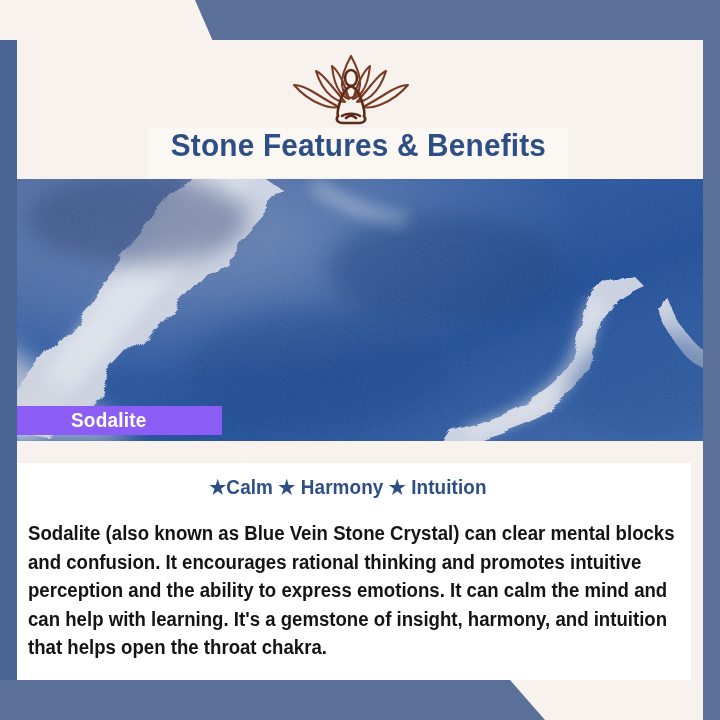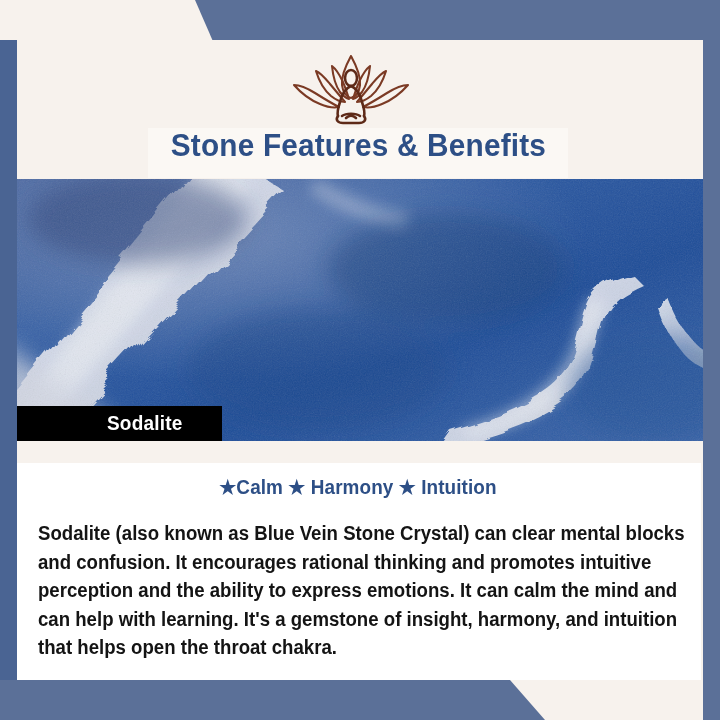--- a/index.html
+++ b/index.html
@@ -63,40 +63,40 @@
 
   
   .photo{
     position:absolute;left:17px;top:179px;width:686px;height:262px;
     overflow:hidden;background:#2E5799;
   }
   .photo svg{display:block;width:686px;height:262px;}
 
   
   .name-tag{
-    position:absolute;left:17px;top:406px;width:205px;height:35px;
-    background:#000000;
-    display:flex;align-items:center;justify-content:center;
+    position:absolute;left:17px;top:406px;width:205px;height:29px;
+    background:#8b5cf6;
+    display:flex;align-items:center;
   }
   .name-tag span{
     color:#FFFFFF;font-weight:bold;font-size:20px;
     margin-left:54px;letter-spacing:.2px;
     font-family:"Liberation Sans Narrow","Liberation Sans",sans-serif;
     transform:scaleX(.95);transform-origin:left center;
   }
 
   
   .gap-strip{
     position:absolute;left:17px;top:441px;width:686px;height:22px;
     background:#F7F2ED;
   }
 
   
   .body-card{
-    position:absolute;left:15px;top:463px;width:686px;height:217px;
+    position:absolute;left:5px;top:463px;width:686px;height:217px;
     background:#FFFFFF;
   }
   .keywords{
     text-align:center;margin-top:13px;
     font-weight:bold;font-size:19.5px;color:#2D4F86;
     font-family:"Liberation Sans Narrow","Liberation Sans",sans-serif;
     letter-spacing:.1px;
     transform:scaleX(.97);
   }
   .paragraph{

